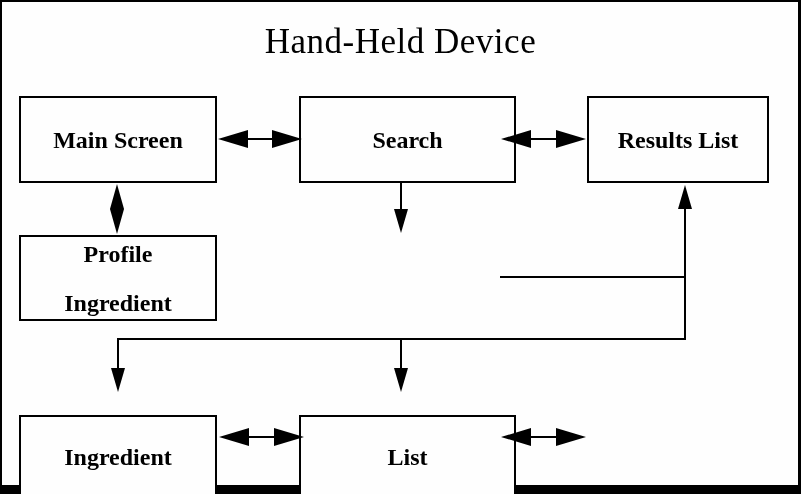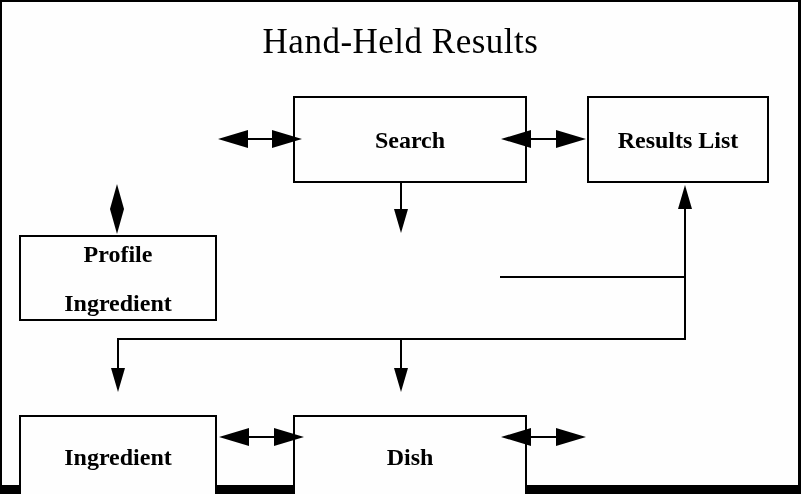--- a/index.html
+++ b/index.html
@@ -41,21 +41,21 @@
     align-items: center;
     justify-content: center;
     text-align: center;
     font-weight: bold;
     font-size: 24px;
     line-height: 34px;
     color: var(--text, #000);
   }
   
   .col1 { left: 19px;  width: 198px; }
-  .col2 { left: 293px; width: 234px; }
+  .col2 { left: 299px; width: 217px; }
   .col3 { left: 587px; width: 182px; }
   .row1 { top: 96px;  height: 87px; }
   .row2 { top: 235px; height: 86px; gap: 15px; }
   .row3 { top: 395px; height: 83px; margin-top: 20px; }
 
   .lineseg { position: absolute; background: var(--line, #000); }
 
   
   .darrow-h { position: absolute; height: 18px; }
   .darrow-h .shaft {
@@ -101,39 +101,42 @@
 </head>
 <body>
 
 <div class="stage">
 
   <div class="frame top"></div>
   <div class="frame left"></div>
   <div class="frame right"></div>
   <div class="frame bottom"></div>
 
-  <div class="title">Hand-Held Results</div>
+  <div class="title">Hand-Held Device</div>
 
+  <div class="node col1 row1">
+    <span>Main Screen</span>
+  </div>
   <div class="node col2 row1">
     <span>Search</span>
   </div>
   <div class="node col3 row1">
     <span>Results List</span>
   </div>
 
   <div class="node col1 row2">
     <span>Profile</span>
     <span>Ingredient</span>
   </div>
 
   <div class="node col1 row3">
     <span>Ingredient</span>
   </div>
   <div class="node col2 row3">
-    <span>Dish</span>
+    <span>List</span>
   </div>
 
   <div class="darrow-h" style="left:218px; top:130px; width:84px;">
     <div class="head-w"></div>
     <div class="shaft"></div>
     <div class="head-e"></div>
   </div>
 
   <div class="darrow-h" style="left:501px; top:130px; width:85px;">
     <div class="head-w"></div>

